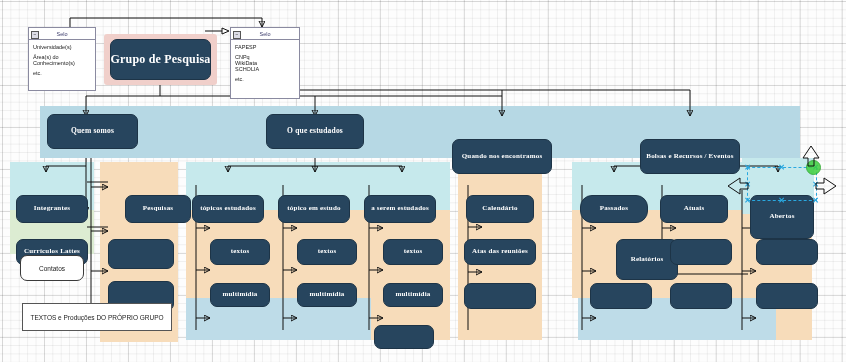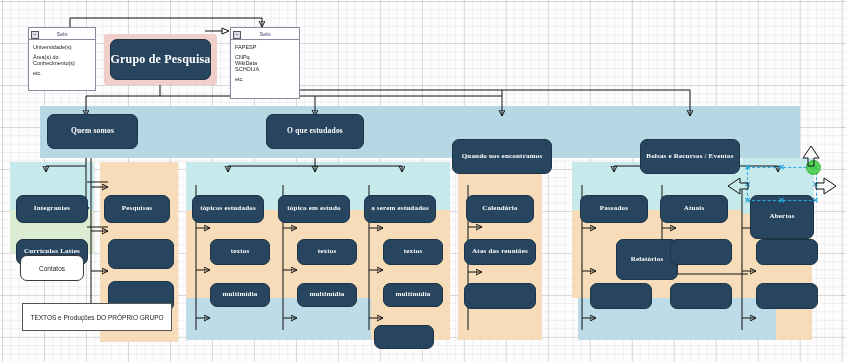--- a/index.html
+++ b/index.html
@@ -227,26 +227,26 @@
   </div>
 
   <div class="node s11" style="left:110px; top:39px; width:101px; height:41px;">Grupo de Pesquisa</div>
 
   <div class="node s10" style="left:47px;  top:114px; width:91px;  height:35px;">Quem somos</div>
   <div class="node s10" style="left:266px; top:114px; width:98px;  height:35px;">O que estudados</div>
   <div class="node s9" style="left:452px; top:114px; width:100px; height:35px;">Quando nos encontramos</div>
   <div class="node s9" style="left:640px; top:114px; width:100px; height:35px;">Bolsas e Recursos / Eventos</div>
 
   <div class="node s9" style="left:16px;  top:170px; width:72px;  height:28px;">Integrantes</div>
-  <div class="node s9" style="left:104px; top:170px; width:66px;  height:28px;">Pesquisas</div>
+  <div class="node s9" style="left:125px; top:170px; width:66px;  height:28px;">Pesquisas</div>
   <div class="node s9" style="left:192px; top:170px; width:72px;  height:28px;">tópicos estudados</div>
   <div class="node s9" style="left:278px; top:170px; width:72px;  height:28px;">tópico em estudo</div>
   <div class="node s9" style="left:364px; top:170px; width:72px;  height:28px;">a serem estudados</div>
   <div class="node s9" style="left:466px; top:170px; width:68px;  height:28px;">Calendário</div>
-  <div class="node s9" style="left:580px; top:170px; width:68px;  height:28px;">Passados</div>
+  <div class="node s9" style="left:580px; top:170px; width:68px;  height:28px;border-radius:12px;">Passados</div>
   <div class="node s9" style="left:660px; top:170px; width:68px;  height:28px;">Atuais</div>
   <div class="node s9" style="left:750px; top:170px; width:64px;  height:44px;">Abertos</div>
 
   <div class="node s9" style="left:16px;  top:214px; width:72px;  height:26px;">Currículos Lattes</div>
   <div class="node s9 plain" style="left:108px; top:214px; width:66px; height:30px;"></div>
   <div class="node s9" style="left:210px; top:214px; width:60px;  height:26px;">textos</div>
   <div class="node s9" style="left:297px; top:214px; width:60px;  height:26px;">textos</div>
   <div class="node s9" style="left:383px; top:214px; width:60px;  height:26px;">textos</div>
   <div class="node s9" style="left:464px; top:214px; width:72px;  height:26px;">Atas das reuniões</div>
   <div class="node s9" style="left:616px; top:214px; width:62px;  height:41px;">Relatórios</div>

